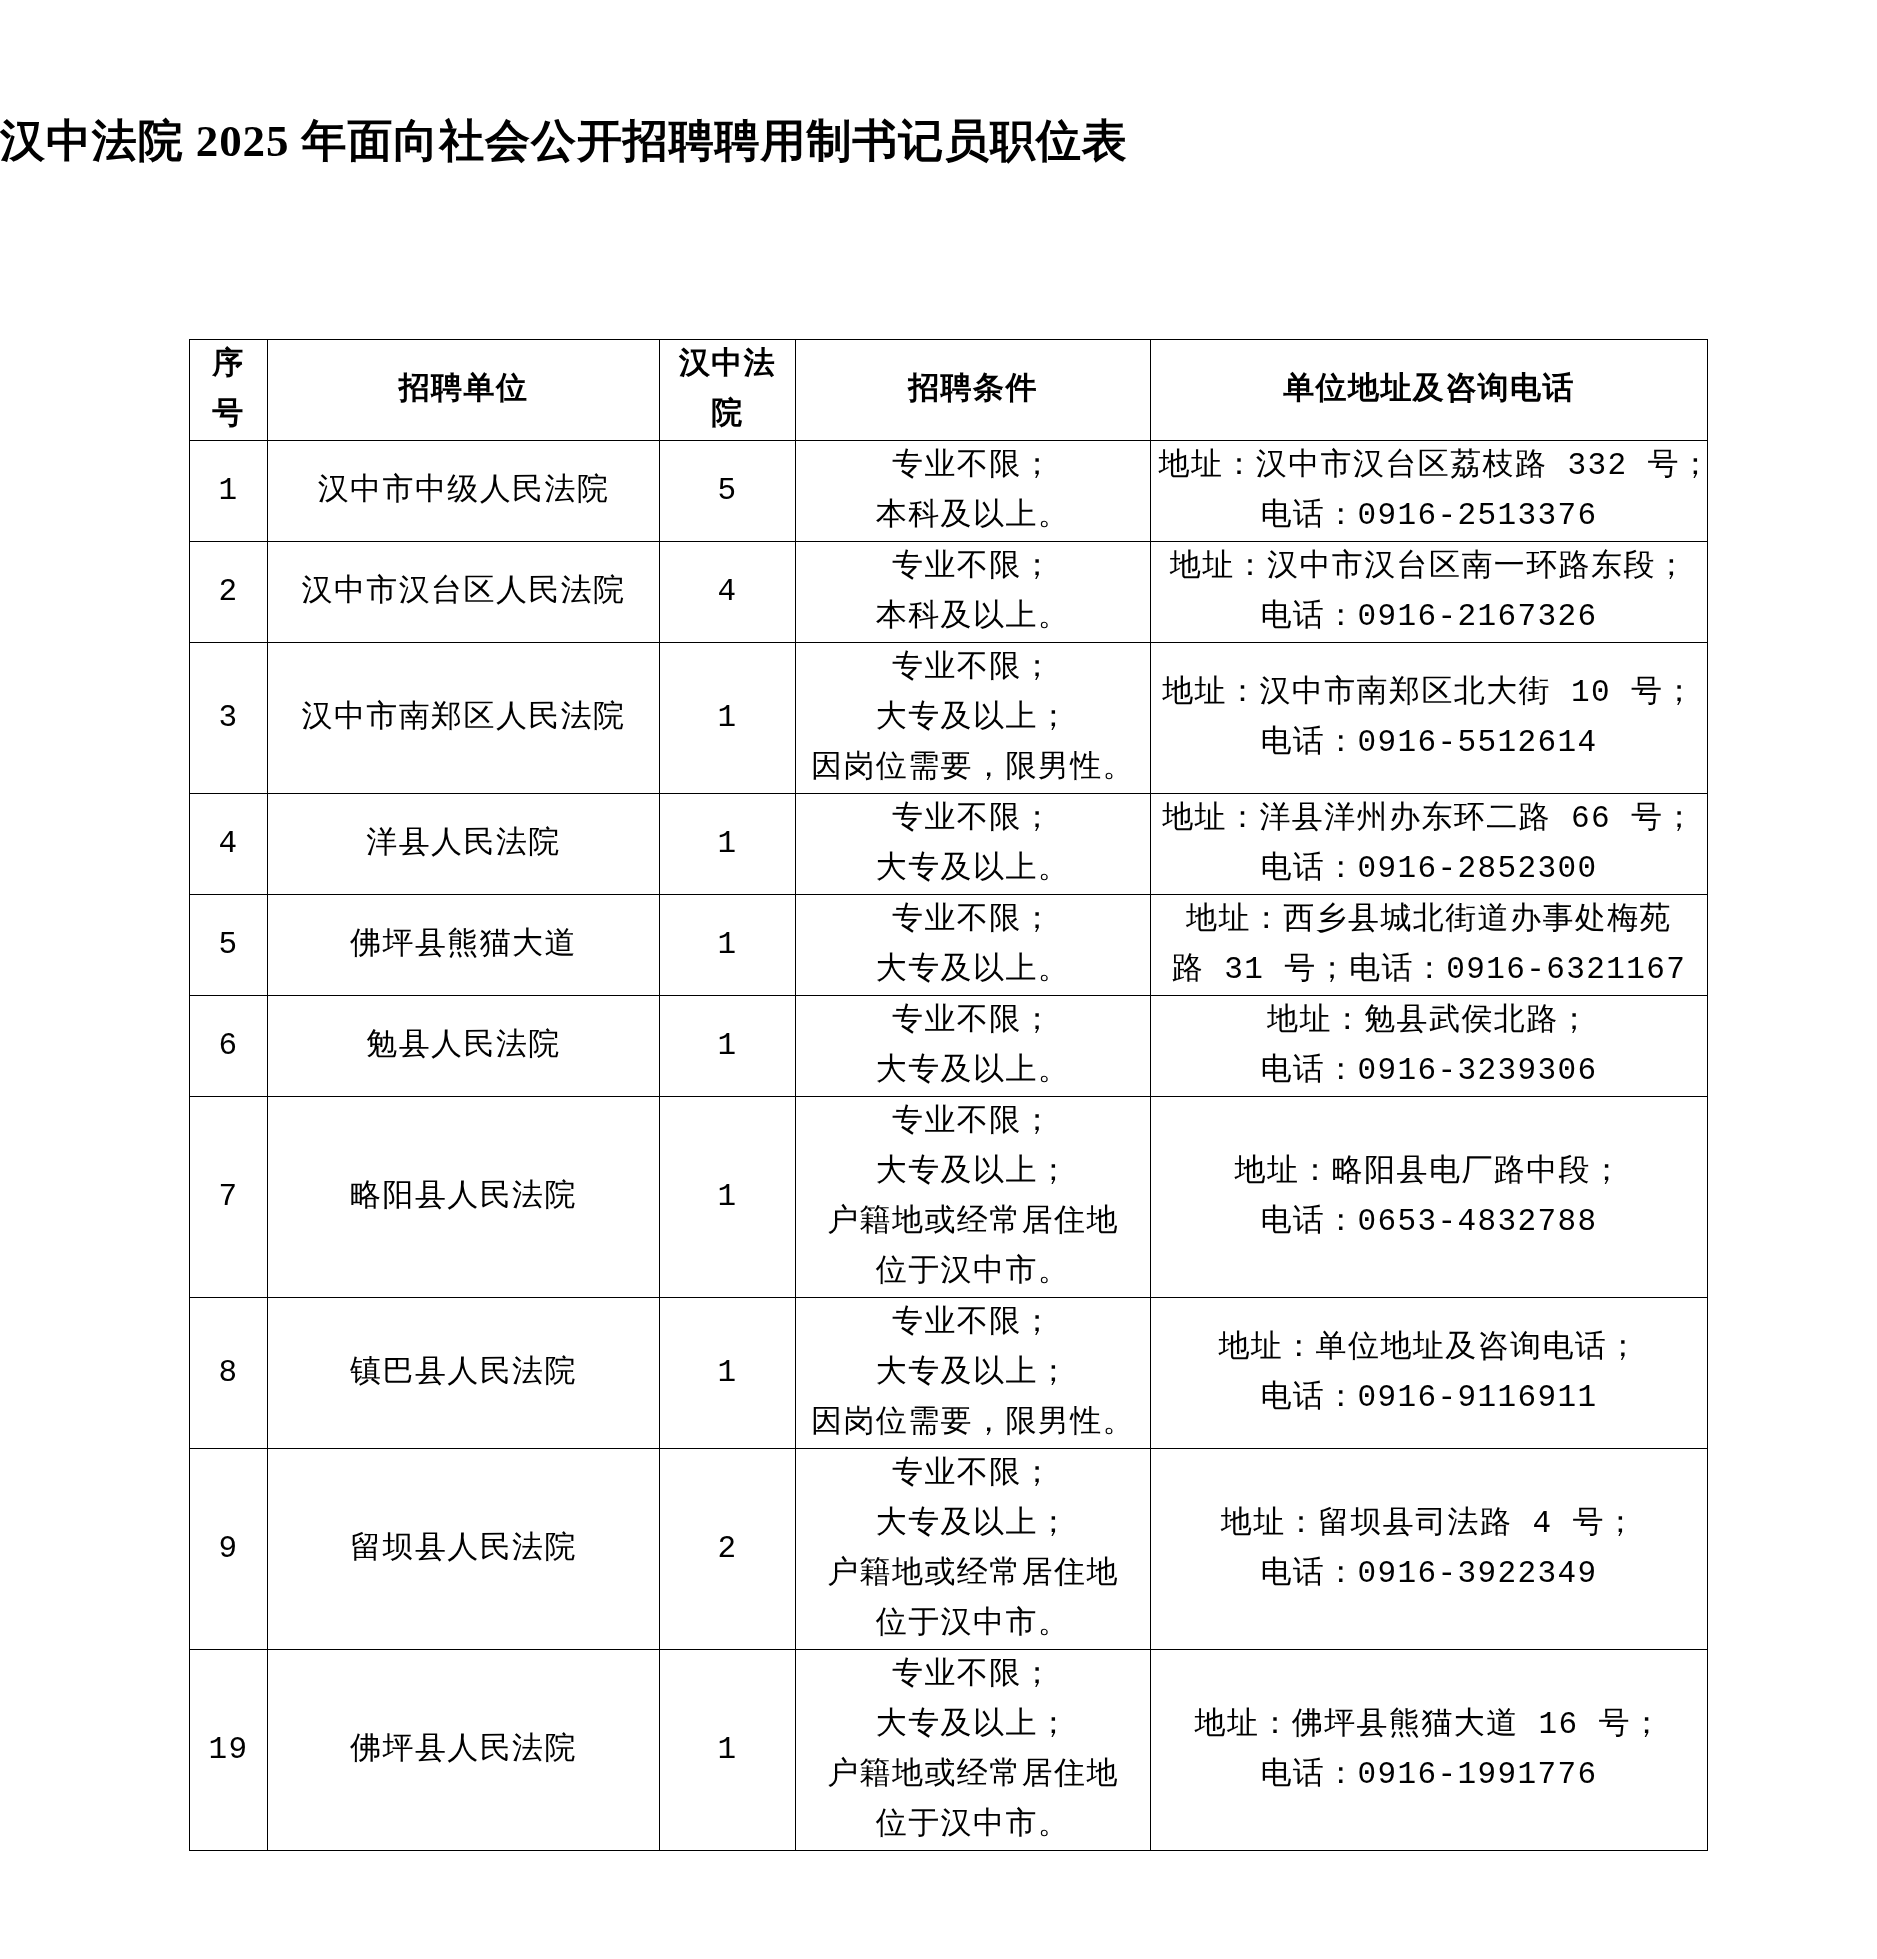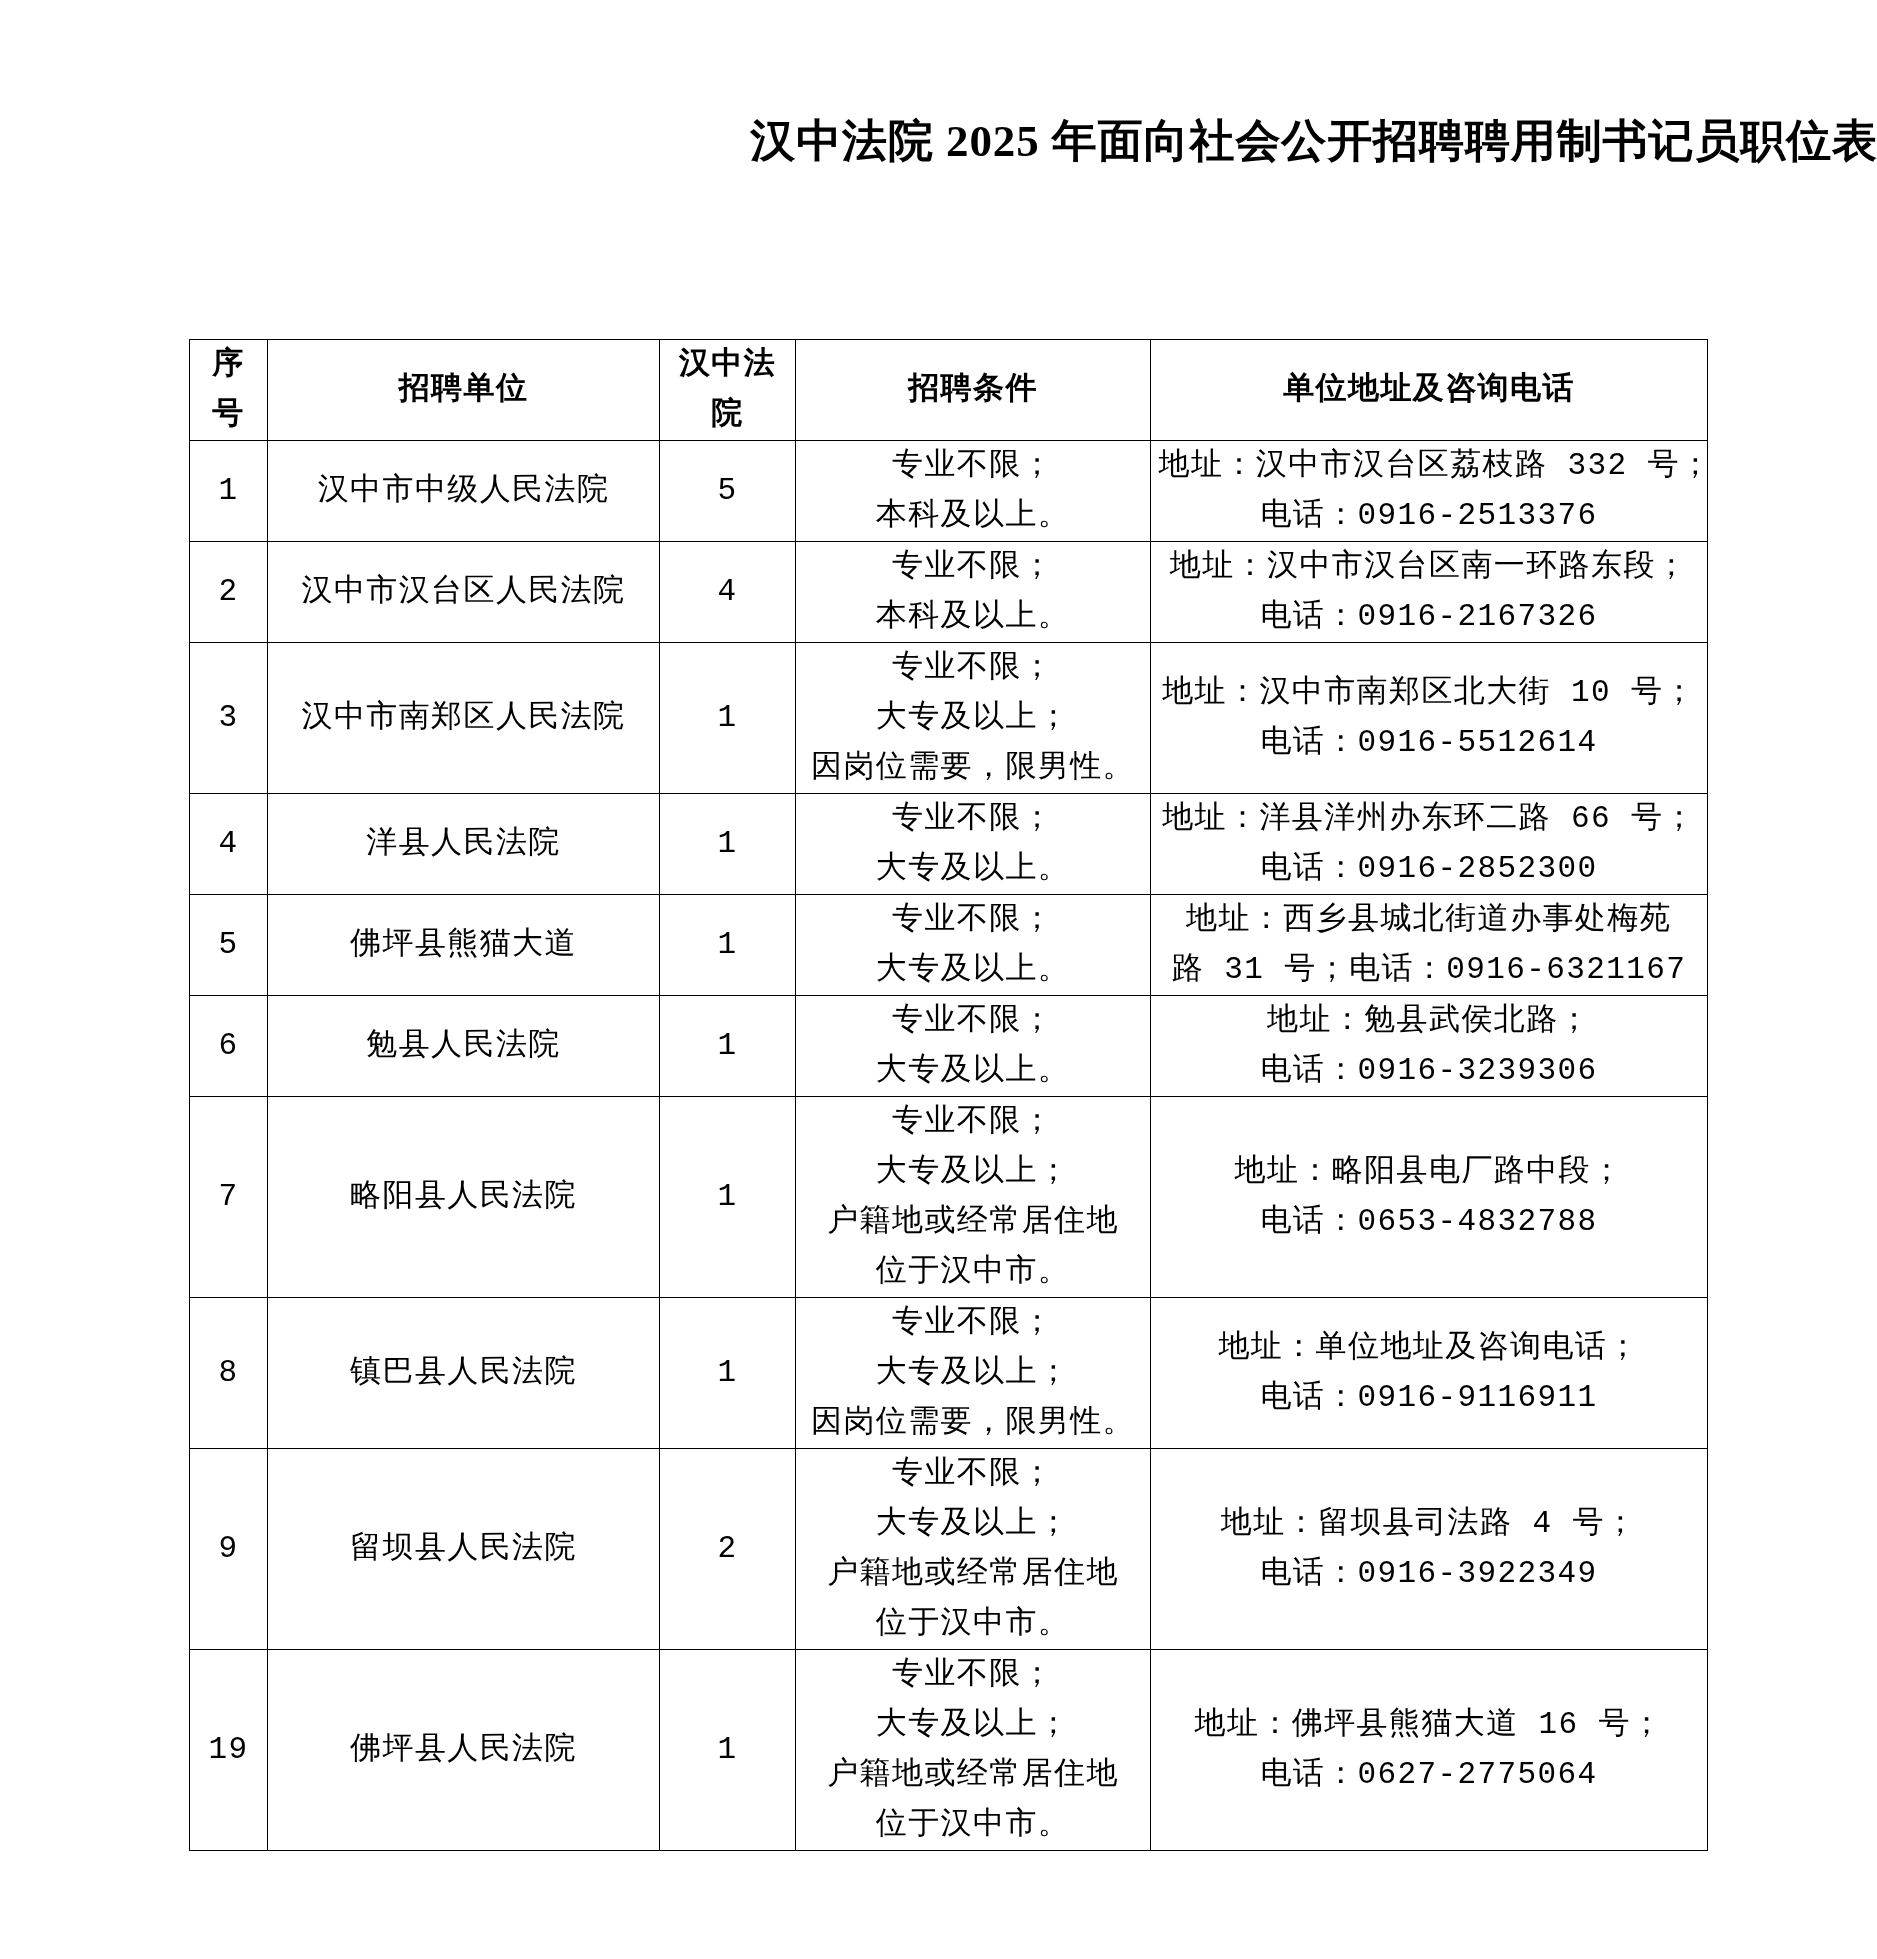--- a/index.html
+++ b/index.html
@@ -14,21 +14,21 @@
     width: 1878px;
     height: 1960px;
     background: #ffffff;
     overflow: hidden;
   }
   .doc-title {
     position: absolute;
     top: 112px;
     left: 0;
     width: 100%;
-    text-align: right;
+    text-align: left;
     font-size: 45px;
     font-weight: bold;
     letter-spacing: 0.9px;
     line-height: 1.3;
     white-space: nowrap;
   }
   table.jobs-table {
     position: absolute;
     top: 339px;
     left: 189px;
@@ -224,20 +224,20 @@
       <td>佛坪县人民法院</td>
       <td>1</td>
       <td>
             <div class="text-line">专业不限；</div>
             <div class="text-line">大专及以上；</div>
             <div class="text-line">户籍地或经常居住地</div>
             <div class="text-line">位于汉中市。</div>
           </td>
       <td>
             <div class="text-line">地址：佛坪县熊猫大道 16 号；</div>
-            <div class="text-line">电话：0627-2775064</div>
+            <div class="text-line">电话：0916-1991776</div>
           </td>
     </tr>
   </tbody>
   </table>
 
 </div>
 
 
 </body></html>

